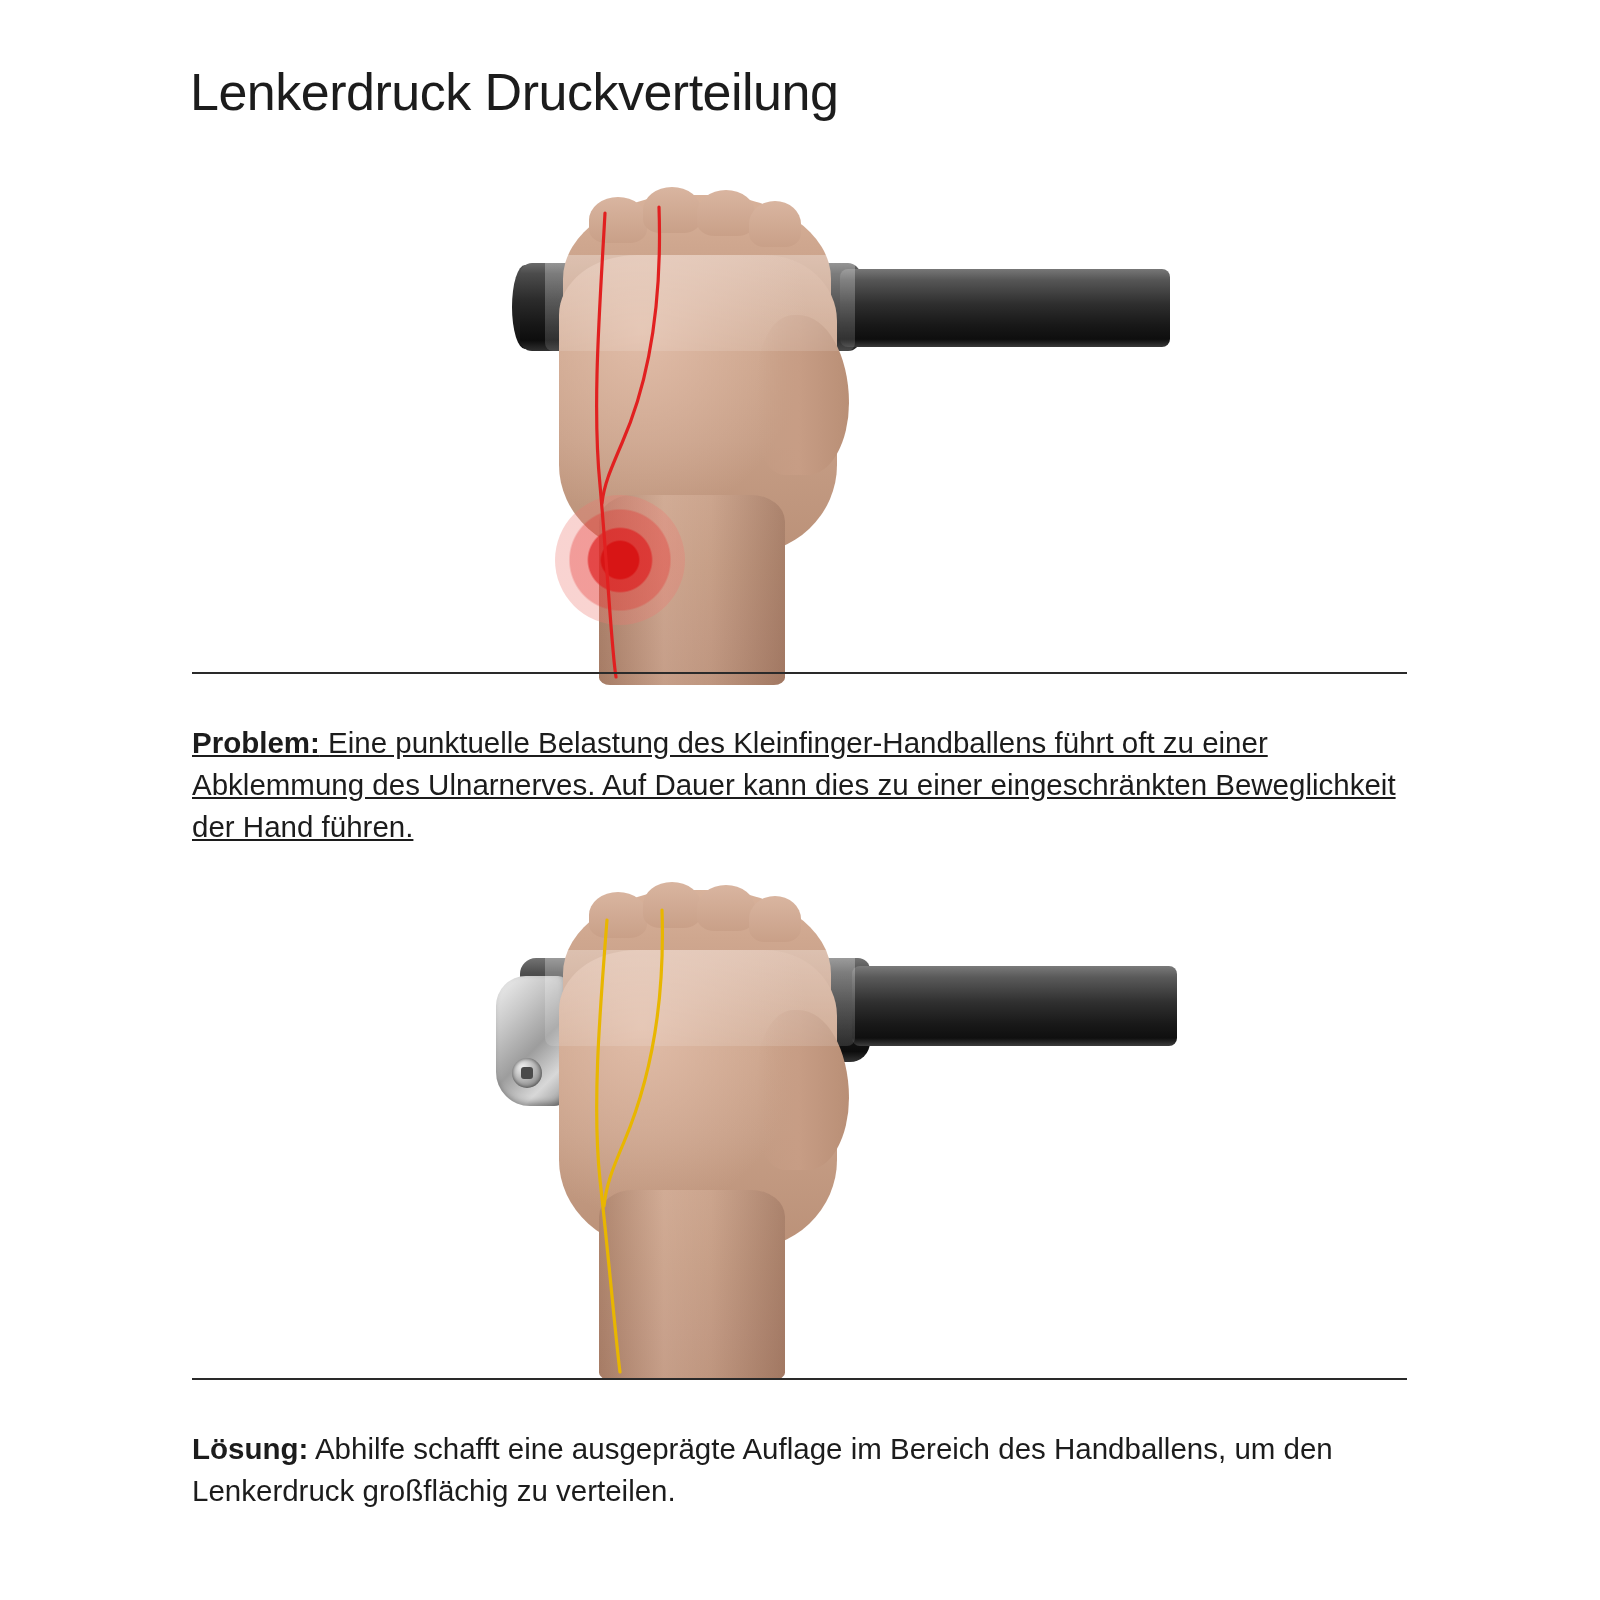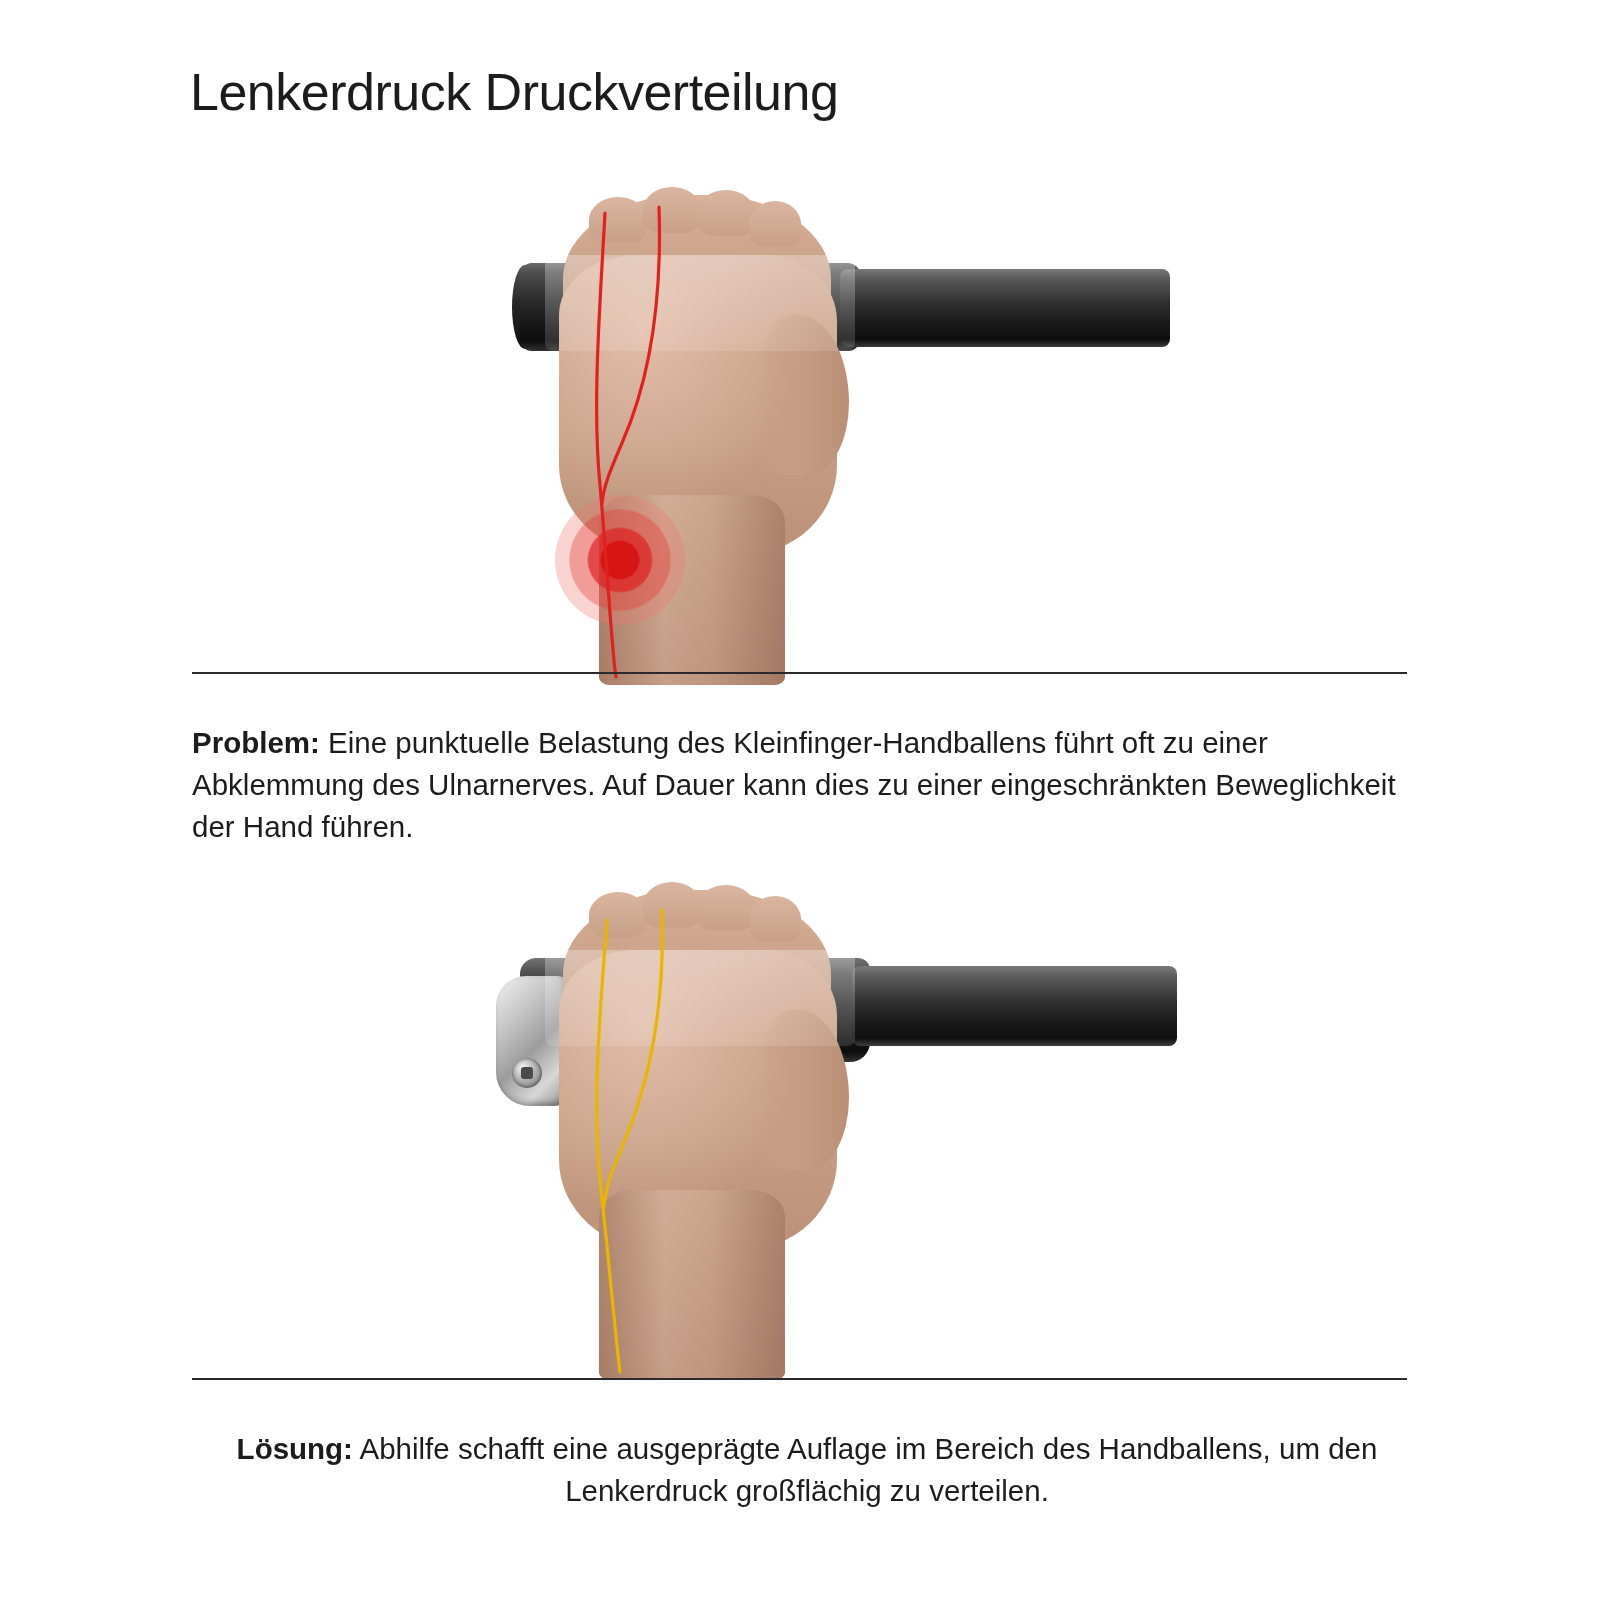--- a/index.html
+++ b/index.html
@@ -53,22 +53,22 @@
   .rule-bottom { top: 1378px; }
 
   .caption {
     position: absolute;
     left: 192px;
     width: 1230px;
     font-size: 29.5px;
     line-height: 1.42;
     color: #1c1c1c;
   }
-  .caption-top { top: 722px; }
-  .caption-bottom { top: 1428px; text-align: center; }
+  .caption-top { top: 722px; text-decoration: underline; }
+  .caption-bottom { top: 1428px; }
   .caption b { font-weight: 700; }
 
   
   .bar-wrap {
     position: absolute;
     left: 0; top: 0;
     width: 1600px; height: 490px;
   }
 
   .bar {

